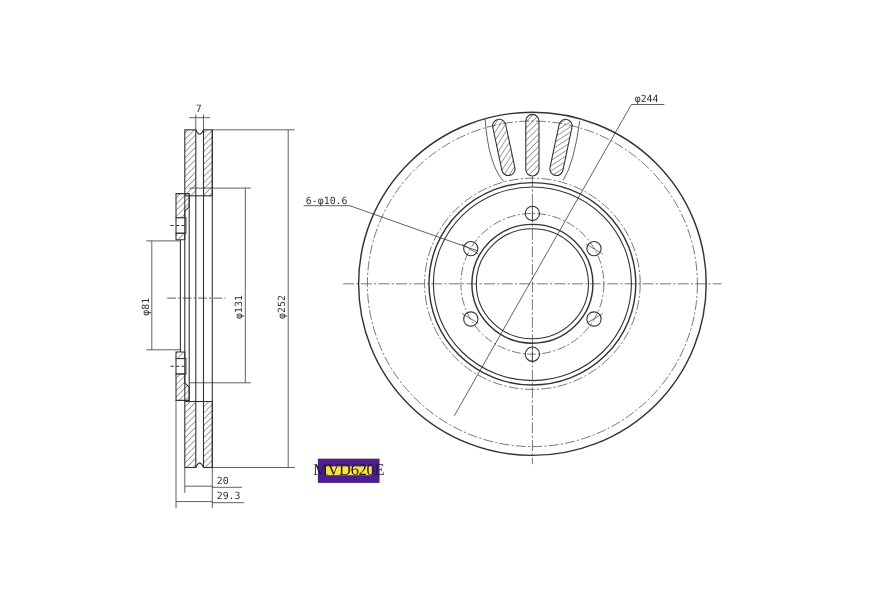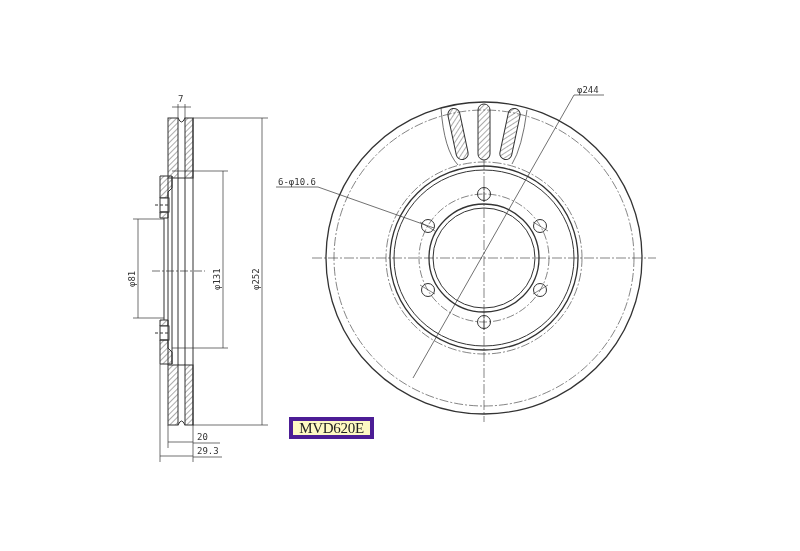--- a/index.html
+++ b/index.html
@@ -1,21 +1,21 @@
 <!DOCTYPE html>
 <html><head>
 <meta charset="utf-8">
 <style>
   html, body { margin: 0; padding: 0; background: #ffffff; }
   body { width: 800px; height: 551px; position: relative; overflow: hidden; }
   #drawing { position: absolute; left: 0; top: 0; width: 800px; height: 551px; }
   .dim-text { font-family: "DejaVu Sans Mono", monospace; font-size: 9px; fill: #333333; }
   .model-label {
-    position: absolute; left: 289px; top: 417px; width: 85px; height: 22px;
-    border: 4px solid #4c1d95; background: #fef9c3;
+    position: absolute; left: 289px; top: 417px; width: 56px; height: 22px;
+    border: 7px solid #4c1d95; background: #fde047;
     font-family: "Liberation Serif", serif; font-size: 15px; color: #222222;
     display: flex; align-items: center; justify-content: center; box-sizing: border-box;
     letter-spacing: -0.3px;
   }
 </style>
 </head>
 <body>
 
 <svg id="drawing" viewBox="0 0 800 551" xmlns="http://www.w3.org/2000/svg">
   <defs>

